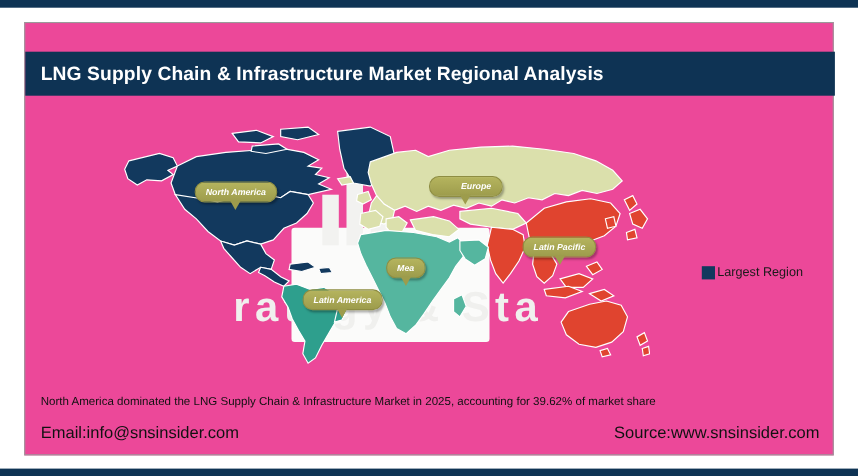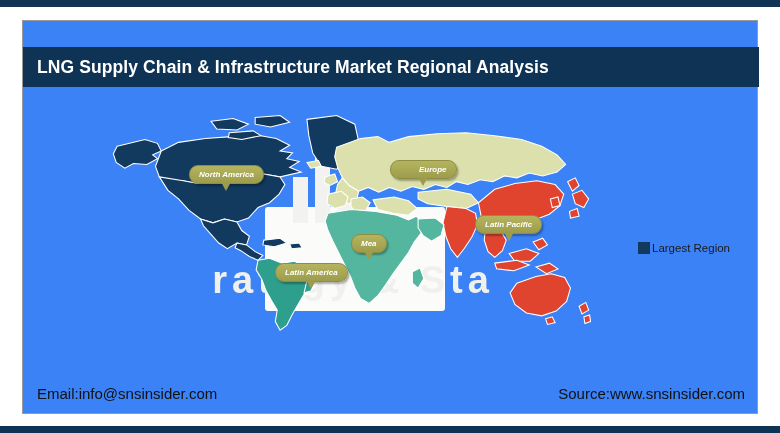--- a/index.html
+++ b/index.html
@@ -7,21 +7,21 @@
     width:780px;height:433px;background:#ffffff;
     font-family:"Liberation Sans",sans-serif;
     overflow:hidden;position:relative;
   }
   .edge-bar{position:absolute;left:0;width:780px;background:#0e3354;}
   .edge-bar.top{top:0;height:7px;}
   .edge-bar.bottom{bottom:0;height:7px;}
 
   .card{
     position:absolute;left:22px;top:20px;width:736px;height:394px;
-    background:#3b82f6;border:1px solid #9a9a9a;box-sizing:border-box;
+    background:#ec4899;border:1px solid #9a9a9a;box-sizing:border-box;
   }
 
   .title-band{
     position:absolute;left:0;top:26px;width:736px;height:40px;
     background:#0e3354;display:flex;align-items:center;
   }
   .title-text{
     color:#ffffff;font-size:17.5px;font-weight:bold;
     letter-spacing:.1px;padding-left:14px;white-space:nowrap;
   }
@@ -195,21 +195,21 @@
         <path d="M452,226 L500,218 L552,222 L596,230 L620,240 L636,232 L650,246 L646,268
                  L632,286 L620,308 L604,330 L588,352 L572,376 L556,398 L538,414 L520,404
                  L508,382 L498,356 L486,332 L474,308 L462,284 L452,262 L446,242 Z"></path>
 
         <path d="M628,348 L644,340 L652,362 L640,382 L628,372 Z"></path>
 
         <path d="M640,238 L676,236 L694,250 L688,272 L668,284 L650,272 L640,256 Z"></path>
       </g>
     </svg>
 
-    <div class="pill" style="left:166px;top:78px;">
+    <div class="pill" style="left:154px;top:78px;">
       <span>North America</span>
     </div>
     <div class="pill" style="left:232px;top:176px;margin-left:20px;">
       <span>Latin America</span>
     </div>
     <div class="pill" style="left:367px;top:73px;padding-left:28px;">
       <span>Europe</span>
     </div>
     <div class="pill" style="left:328px;top:147px;">
       <span>Mea</span>
@@ -218,19 +218,20 @@
       <span>Latin Pacific</span>
     </div>
 
     <div class="legend">
       <span class="legend-swatch"></span>
       <span class="legend-label">Largest Region</span>
     </div>
 
   </div>
 
+  <div class="footnote">North America dominated the LNG Supply Chain &amp; Infrastructure Market in 2025, accounting for 39.62% of market share</div>
 
   <div class="footer-row">
     <span>Email:info@snsinsider.com</span>
     <span>Source:www.snsinsider.com</span>
   </div>
 
 </div>
 
 </body></html>

